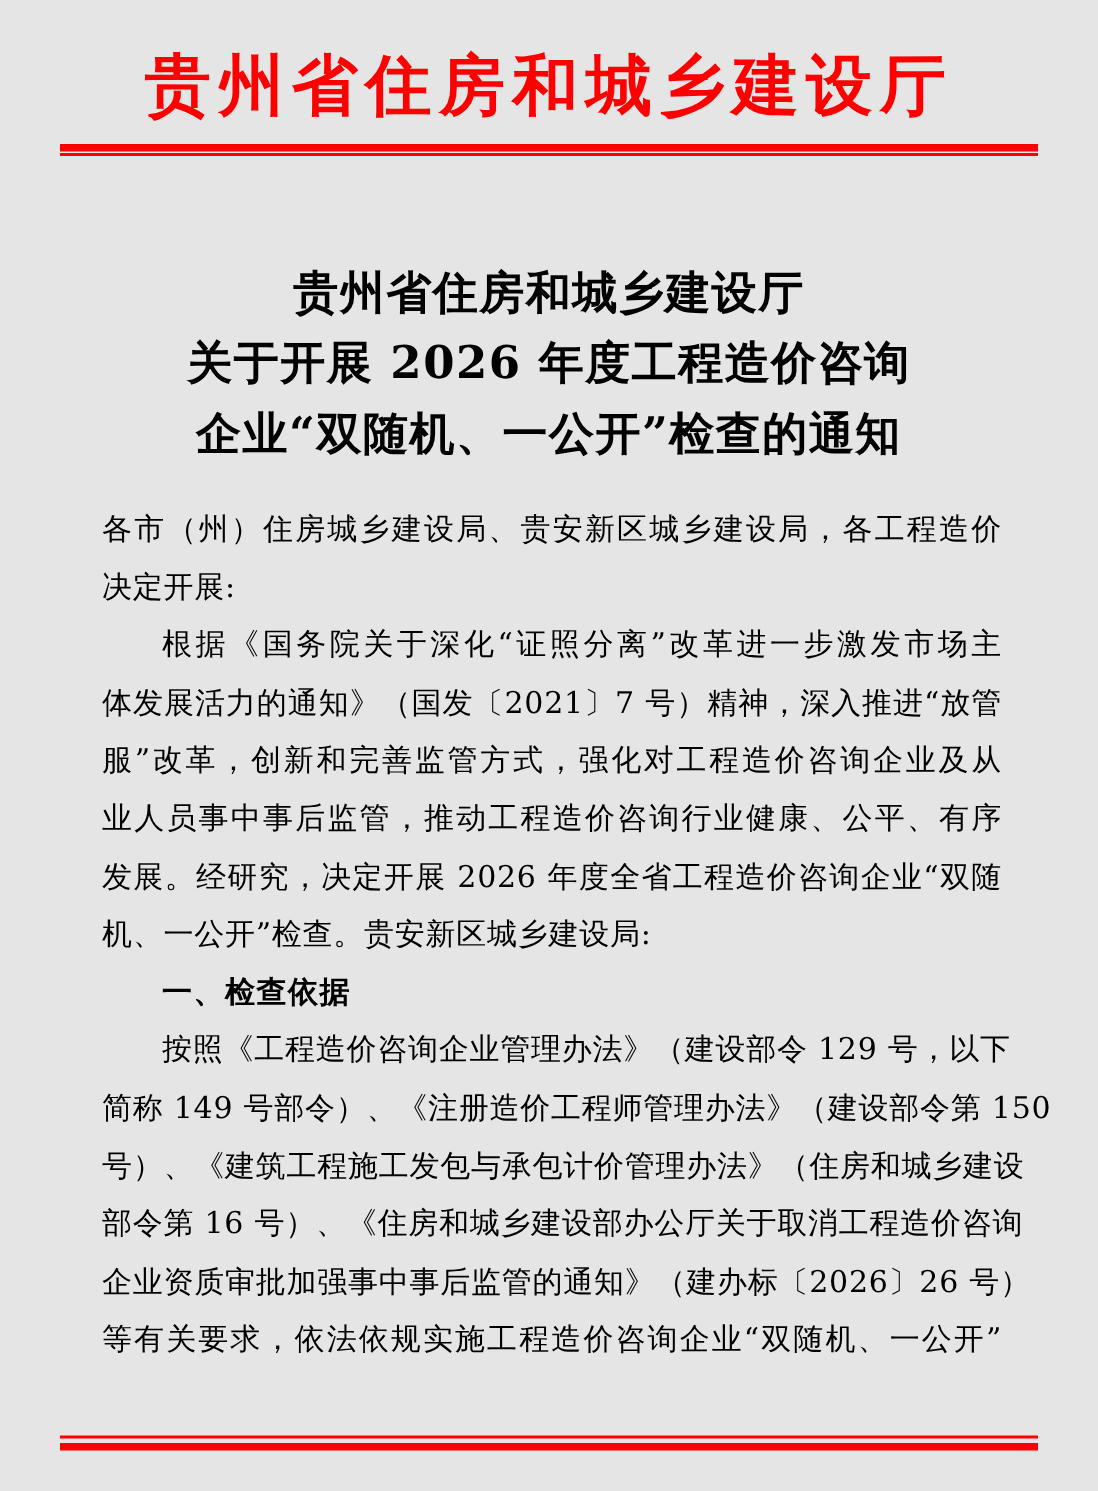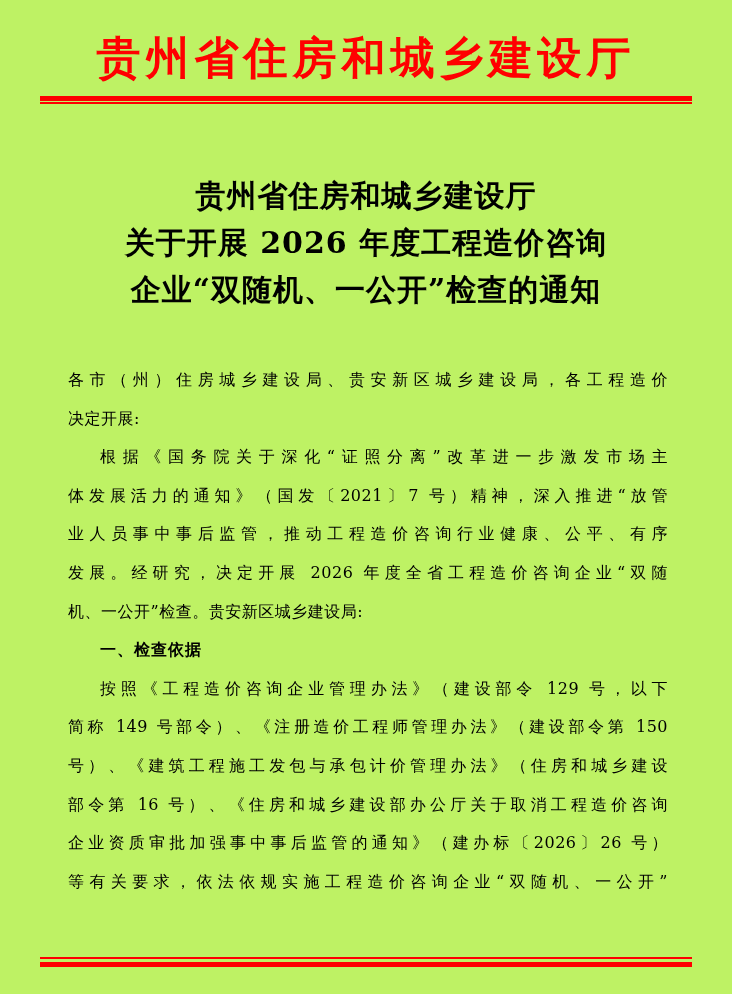--- a/index.html
+++ b/index.html
@@ -1,20 +1,20 @@
 <!DOCTYPE html>
 <html><head>
 <meta charset="utf-8">
 <style>
   html, body { margin: 0; padding: 0; background: #ffffff; }
   .page {
     position: relative;
     width: 732px;
     height: 994px;
-    background: #bef264;
+    background: #e5e5e5;
     overflow: hidden;
     font-family: "DejaVu Serif", "Liberation Serif", serif;
     color: #000000;
   }
   
   .letterhead {
     position: absolute;
     top: 28px;
     left: 0;
     width: 100%;
@@ -54,24 +54,24 @@
     width: 100%;
     text-align: center;
     font-weight: bold;
     font-size: 30px;
     line-height: 47px;
     letter-spacing: 1px;
   }
   
   .body-text {
     position: absolute;
-    top: 361px;
+    top: 333px;
     left: 68px;
     width: 600px;
-    font-size: 16px;
+    font-size: 20px;
     line-height: 38.6px;
   }
   .line {
     text-align: justify;
     text-align-last: left;
     white-space: nowrap;
     letter-spacing: 0.5px;
   }
   .line.full { text-align-last: justify; }
   .line.indent { text-indent: 2em; }
@@ -96,20 +96,21 @@
     <div class="title-line">企业“双随机、一公开”检查的通知</div>
   </div>
 
   <div class="body-text">
 
     <div class="line full">各市（州）住房城乡建设局、贵安新区城乡建设局，各工程造价</div>
     <div class="line">决定开展:</div>
 
     <div class="line full indent">根据《国务院关于深化“证照分离”改革进一步激发市场主</div>
     <div class="line full">体发展活力的通知》（国发〔2021〕7 号）精神，深入推进“放管</div>
+    <div class="line full">服”改革，创新和完善监管方式，强化对工程造价咨询企业及从</div>
     <div class="line full">业人员事中事后监管，推动工程造价咨询行业健康、公平、有序</div>
     <div class="line full">发展。经研究，决定开展 2026 年度全省工程造价咨询企业“双随</div>
     <div class="line">机、一公开”检查。贵安新区城乡建设局:</div>
 
     <div class="line heading indent">一、检查依据</div>
 
     <div class="line full indent">按照《工程造价咨询企业管理办法》（建设部令 129 号，以下</div>
     <div class="line full">简称 149 号部令）、《注册造价工程师管理办法》（建设部令第 150</div>
     <div class="line full">号）、《建筑工程施工发包与承包计价管理办法》（住房和城乡建设</div>
     <div class="line full">部令第 16 号）、《住房和城乡建设部办公厅关于取消工程造价咨询</div>

